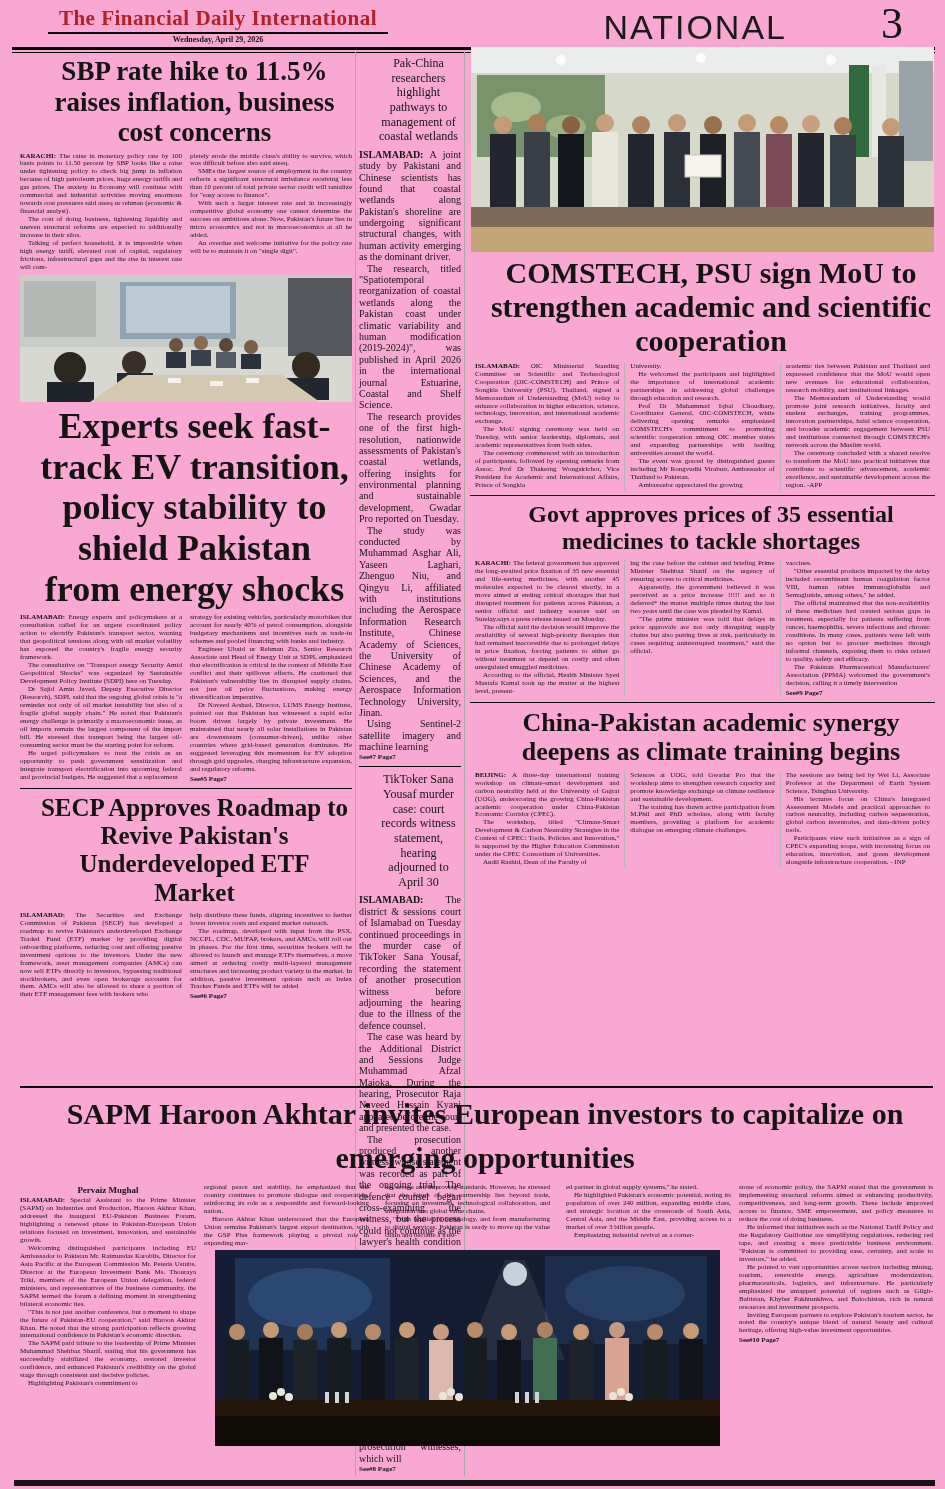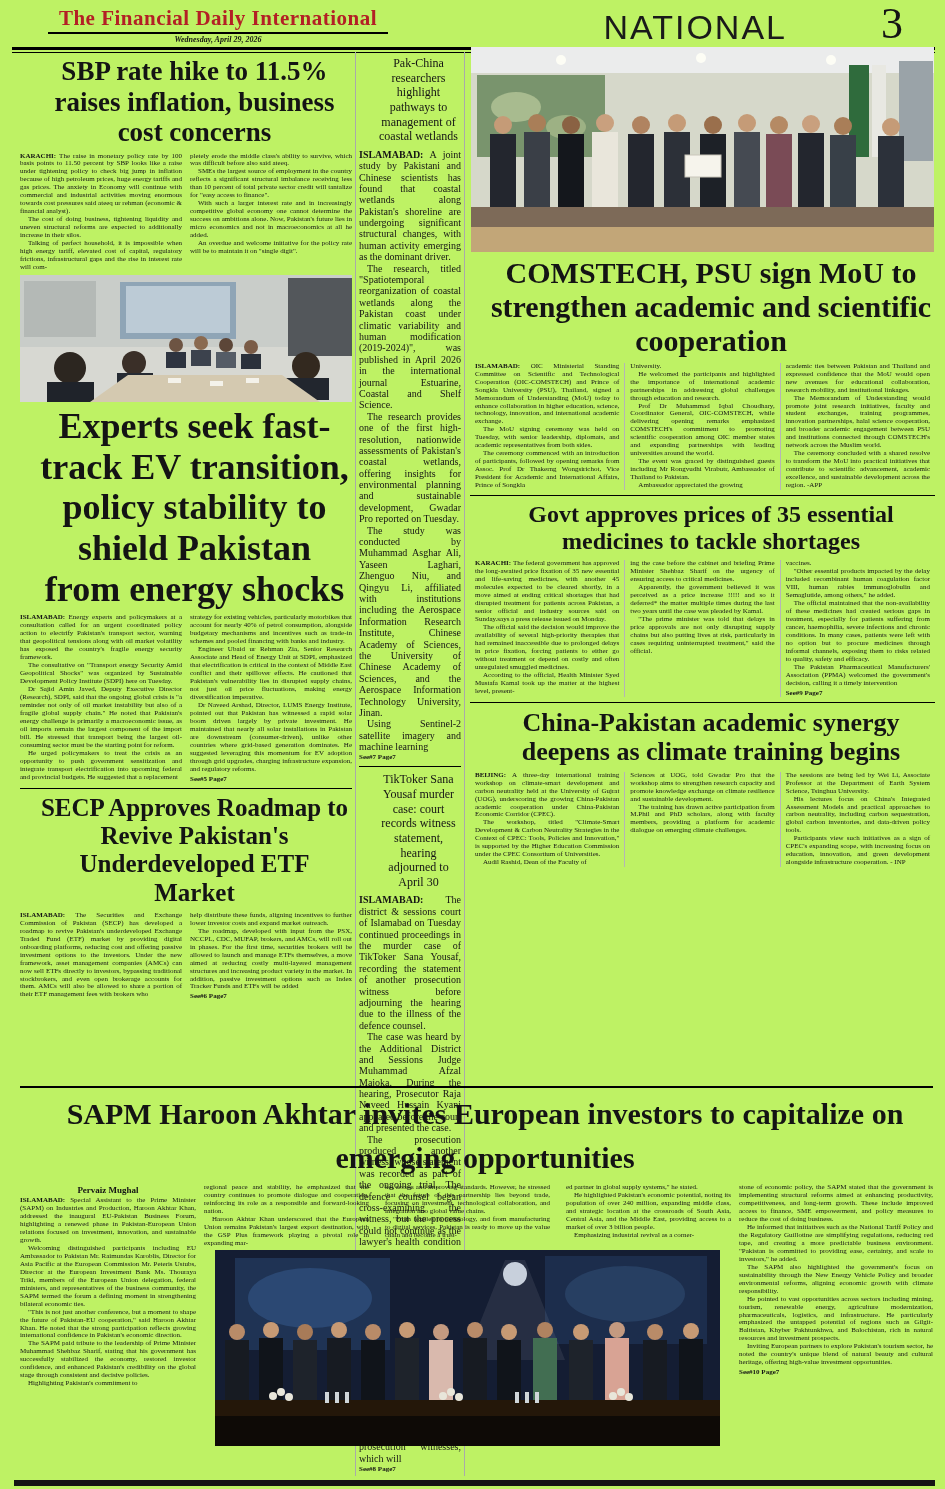--- a/index.html
+++ b/index.html
@@ -1,22 +1,22 @@
 <!DOCTYPE html>
 <html><head>
 <meta charset="utf-8">
 <style>
   html,body{margin:0;padding:0;background:#9a9a9a;}
-  .page{position:relative;width:945px;height:1489px;margin:0 auto;background:#bef264;
+  .page{position:relative;width:945px;height:1489px;margin:0 auto;background:#f9a8d4;
         font-family:"Liberation Serif", serif;color:#141414;overflow:hidden;}
   
   .mast-left{position:absolute;left:38px;top:6px;width:360px;text-align:center;}
   .paper-name{font-size:21px;font-weight:700;color:#b32025;letter-spacing:.5px;white-space:nowrap;}
   .mast-rule{border-top:2px solid #000;margin:1px 10px 0 10px;}
-  .paper-date{font-size:8px;font-weight:700;margin-top:1px;font-style:italic;}
+  .paper-date{font-size:8px;font-weight:700;margin-top:1px;}
   .section-title{position:absolute;right:158px;top:8px;font-family:"Liberation Sans",sans-serif;
                  font-size:34px;letter-spacing:2px;color:#1a1a1a;text-align:center;}
   .page-num{position:absolute;right:42px;top:-2px;font-size:44px;}
   .header-rule{position:absolute;left:12px;right:10px;top:47px;height:2px;
                border-top:3px solid #000;border-bottom:1px solid #000;}
   
   .hl{text-align:center;font-weight:700;line-height:1.13;margin:4px 2px 5px 19px;}
   .hl-sbp{font-size:27px;}
   .hl-ev{font-size:36px;}
   .hl-secp{font-size:25px;}
@@ -377,21 +377,20 @@
                 <rect x="130" y="142" width="4" height="11"></rect>
               <rect x="300" y="142" width="4" height="11"></rect>
                 <rect x="310" y="142" width="4" height="11"></rect>
                 <rect x="320" y="142" width="4" height="11"></rect>
             </g>
           </svg>
         </div>
         <div class="sapm-c5">
           <p>stone of economic policy, the SAPM stated that the government is implementing structural reforms aimed at enhancing productivity, competitiveness, and long-term growth. These include improved access to finance, SME empowerment, and policy measures to reduce the cost of doing business.</p>
           <p>He informed that initiatives such as the National Tariff Policy and the Regulatory Guillotine are simplifying regulations, reducing red tape, and creating a more predictable business environment. "Pakistan is committed to providing ease, certainty, and scale to investors," he added.</p>
-          <p>The SAPM also highlighted the government's focus on sustainability through the New Energy Vehicle Policy and broader environmental reforms, aligning economic growth with climate responsibility.</p>
           <p>He pointed to vast opportunities across sectors including mining, tourism, renewable energy, agriculture modernization, pharmaceuticals, logistics, and infrastructure. He particularly emphasized the untapped potential of regions such as Gilgit-Baltistan, Khyber Pakhtunkhwa, and Balochistan, rich in natural resources and investment prospects.</p>
           <p>Inviting European partners to explore Pakistan's tourism sector, he noted the country's unique blend of natural beauty and cultural heritage, offering high-value investment opportunities.</p>
           <div class="cont">See#10 Page7</div>
         </div>
       </div>
     </article>
   </section>
 
   <div class="bottom-bar"></div>
 </div>

